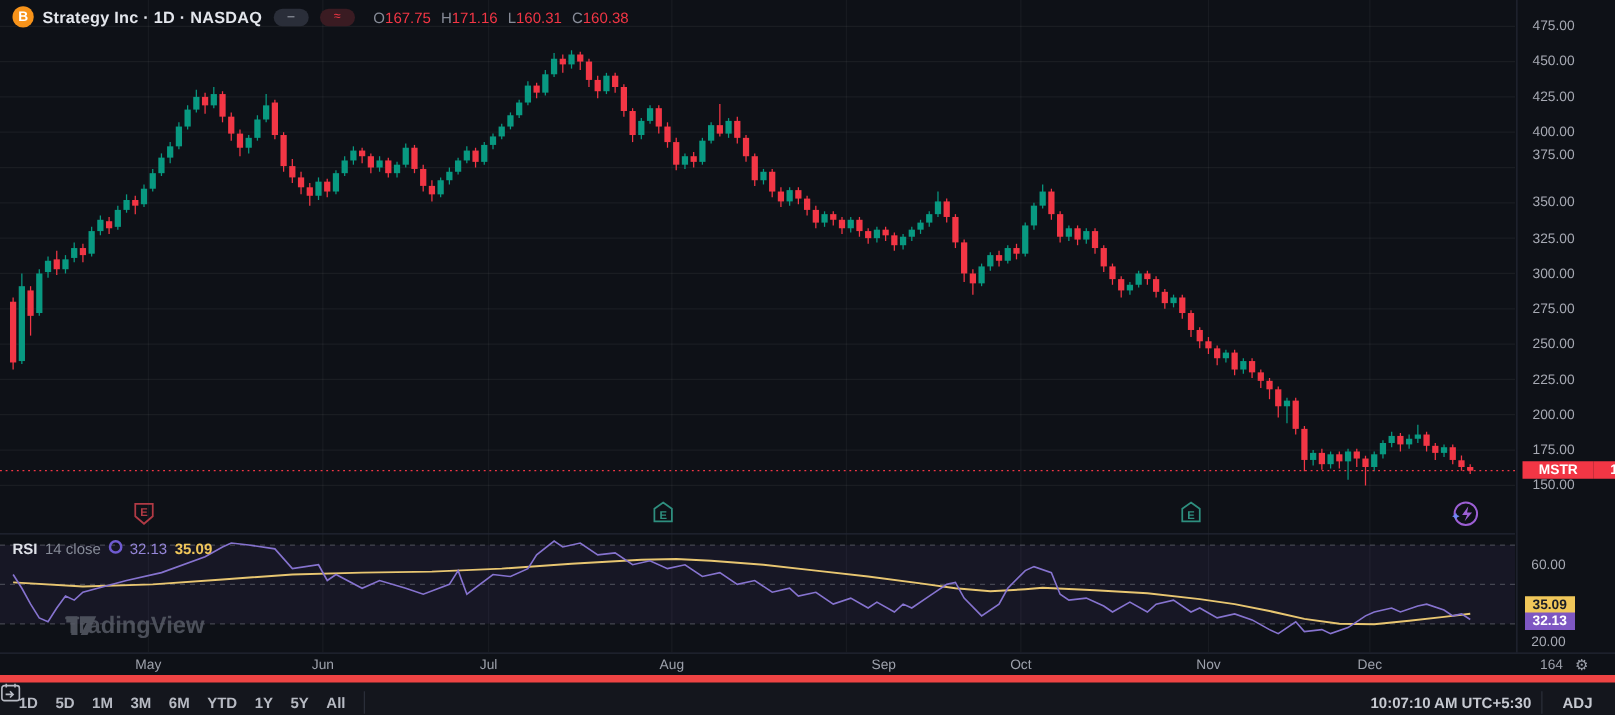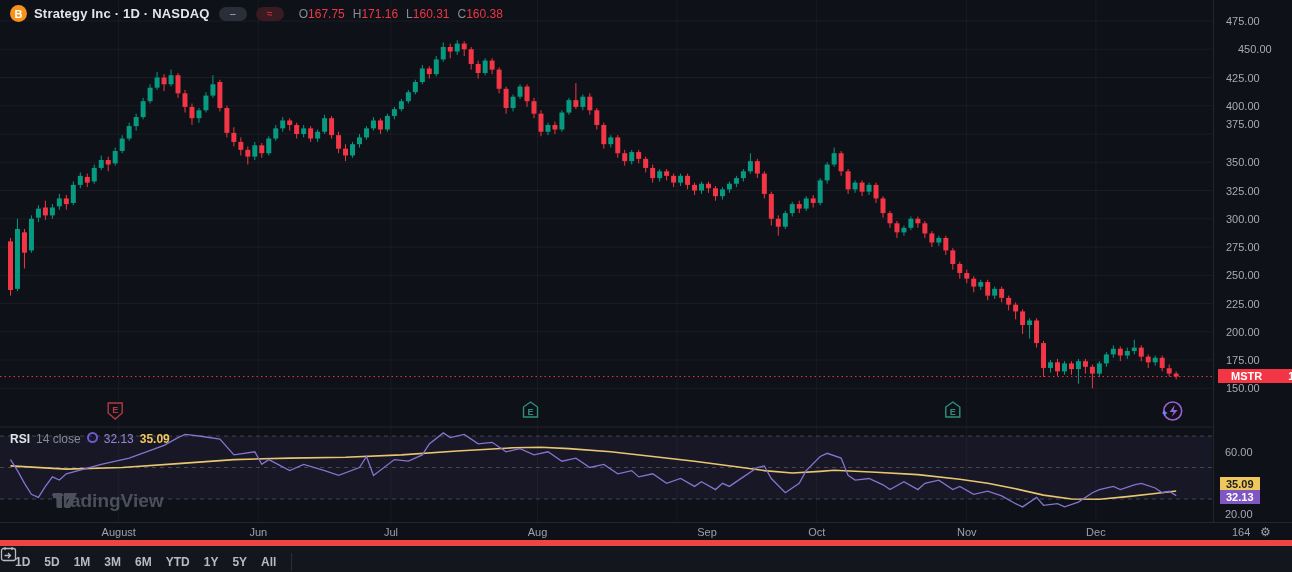--- a/index.html
+++ b/index.html
@@ -455,21 +455,21 @@
     <div class="ohlc">
       <span><span class="k">O</span><span class="v">167.75</span></span>
       <span><span class="k">H</span><span class="v">171.16</span></span>
       <span><span class="k">L</span><span class="v">160.31</span></span>
       <span><span class="k">C</span><span class="v">160.38</span></span>
     </div>
   </div>
 
   <div class="paxis" id="paxis">
       <div class="ptick" style="top: 21px;">475.00</div>
-      <div class="ptick" style="top: 49.2538px; margin-left: 12px;">450.00</div>
+      <div class="ptick" style="top: 49.2538px;">450.00</div>
       <div class="ptick" style="top: 77.5077px;">425.00</div>
       <div class="ptick" style="top: 105.762px;">400.00</div>
       <div class="ptick" style="top: 124px;">375.00</div>
       <div class="ptick" style="top: 162.269px;">350.00</div>
       <div class="ptick" style="top: 190.523px; text-align: right;">325.00</div>
       <div class="ptick" style="top: 218.777px;">300.00</div>
       <div class="ptick" style="top: 247.031px;">275.00</div>
       <div class="ptick" style="top: 275.285px;">250.00</div>
       <div class="ptick" style="top: 303.538px;">225.00</div>
       <div class="ptick" style="top: 331.792px;">200.00</div>
@@ -498,21 +498,21 @@
     <svg width="26" height="22" viewBox="0 0 26 22">
       <path d="M1 3 h9 v15 h-5 v-10 h-4 z" fill="#565a65"></path>
       <path d="M12 3 h13 l-7 15 h-5.5 l5-10 h-5.5 z" fill="#565a65"></path>
     </svg>
     <span class="wm-text">TradingView</span>
   </div>
 
   <div class="taxis" id="taxis">
     <span class="yr" style="left:1232px">164</span>
     <span class="gear">⚙</span>
-  <span class="mlabel" style="left: 118.69px;">August</span>
+  <span class="mlabel" style="left: 118.69px;">May</span>
       <span class="mlabel" style="left: 258.29px;">Jun</span>
       <span class="mlabel" style="left: 390.91px;">Jul</span>
       <span class="mlabel" style="left: 537.49px;">Aug</span>
       <span class="mlabel" style="left: 707px;">Sep</span>
       <span class="mlabel" style="left: 816.69px;">Oct</span>
       <span class="mlabel" style="left: 966.76px;">Nov</span>
       <span class="mlabel" style="left: 1095.89px;">Dec</span>
     </div>
 
   <div class="tb">
@@ -529,14 +529,19 @@
       </div>
     <div class="tb-div"></div>
     <div class="cal">
       <svg width="17" height="16" viewBox="0 0 17 16">
         <rect x="1.5" y="2.5" width="14" height="12" rx="2" fill="none" stroke="#b7bac3" stroke-width="1.3"></rect>
         <line x1="5" y1="1" x2="5" y2="4" stroke="#b7bac3" stroke-width="1.3"></line>
         <line x1="12" y1="1" x2="12" y2="4" stroke="#b7bac3" stroke-width="1.3"></line>
         <path d="M4.5 9.5 h6 m-2.5 -2.5 l2.5 2.5 l-2.5 2.5" fill="none" stroke="#b7bac3" stroke-width="1.3"></path>
       </svg>
     </div>
+    <div class="tb-right">
+      <span class="clock">10:07:10 AM UTC+5:30</span>
+      <div class="tb-div"></div>
+      <span class="adj">ADJ</span>
+    </div>
   </div>
 </div>
 
 </body></html>

